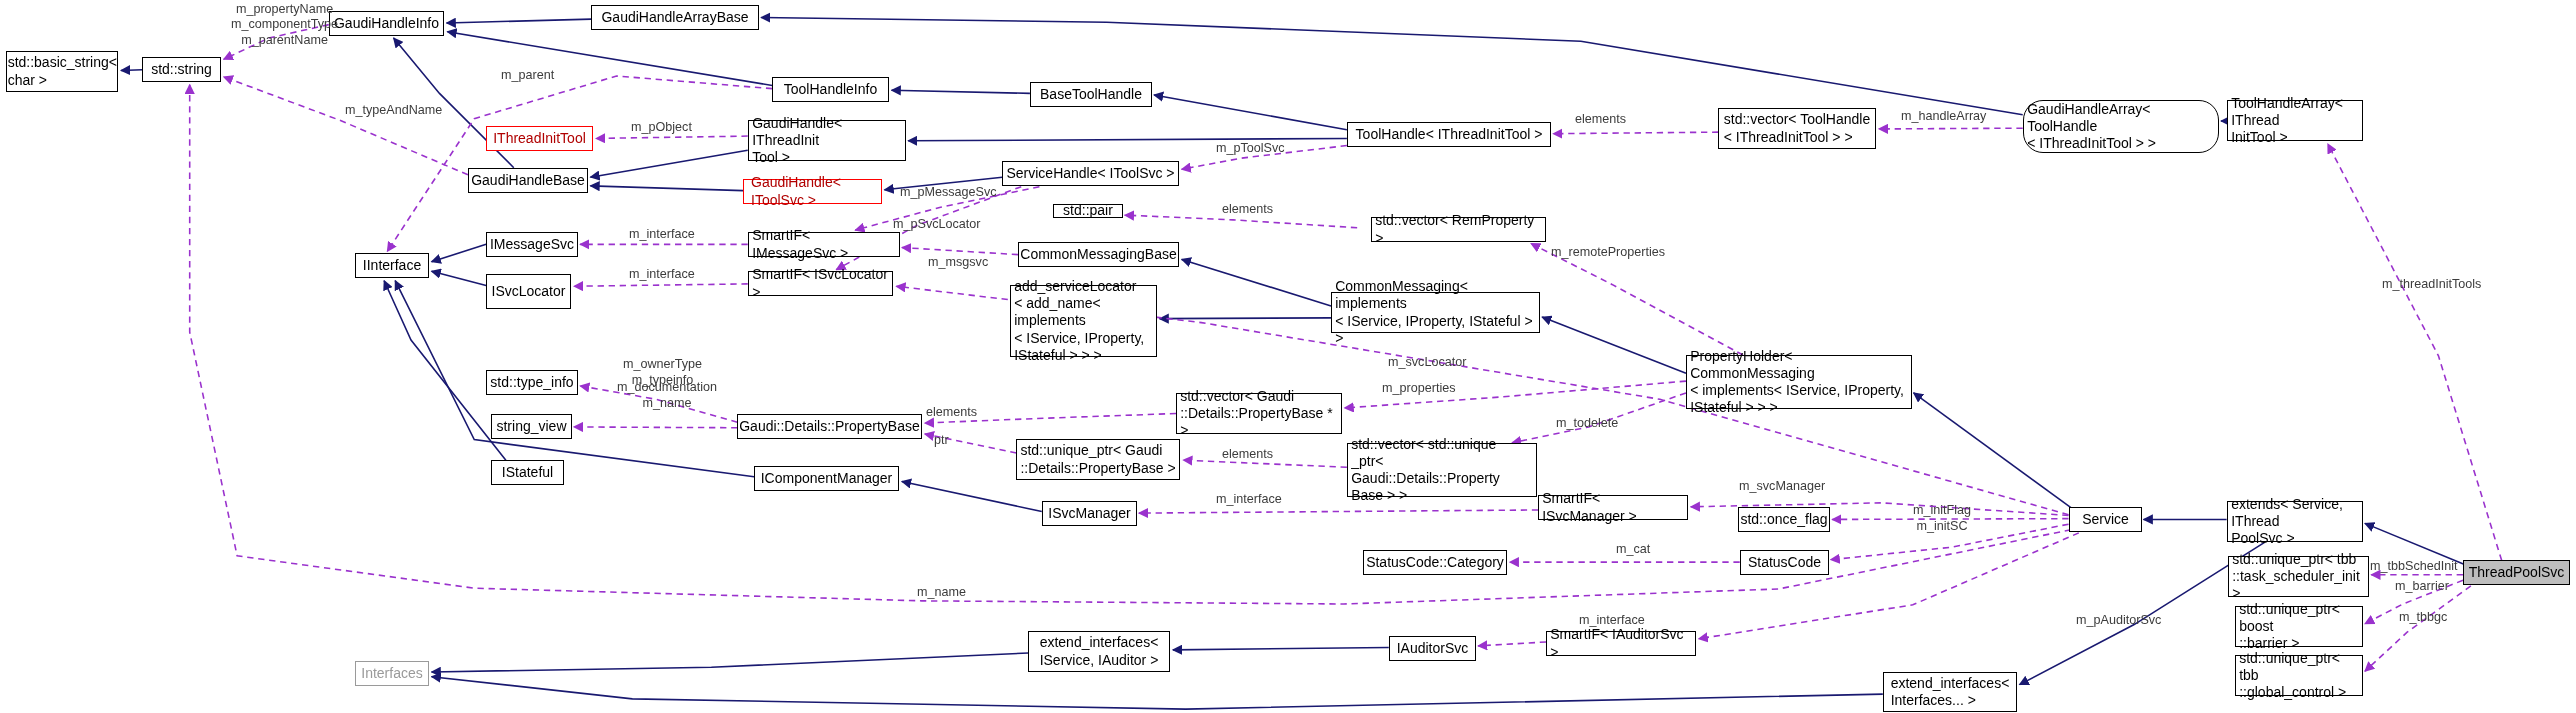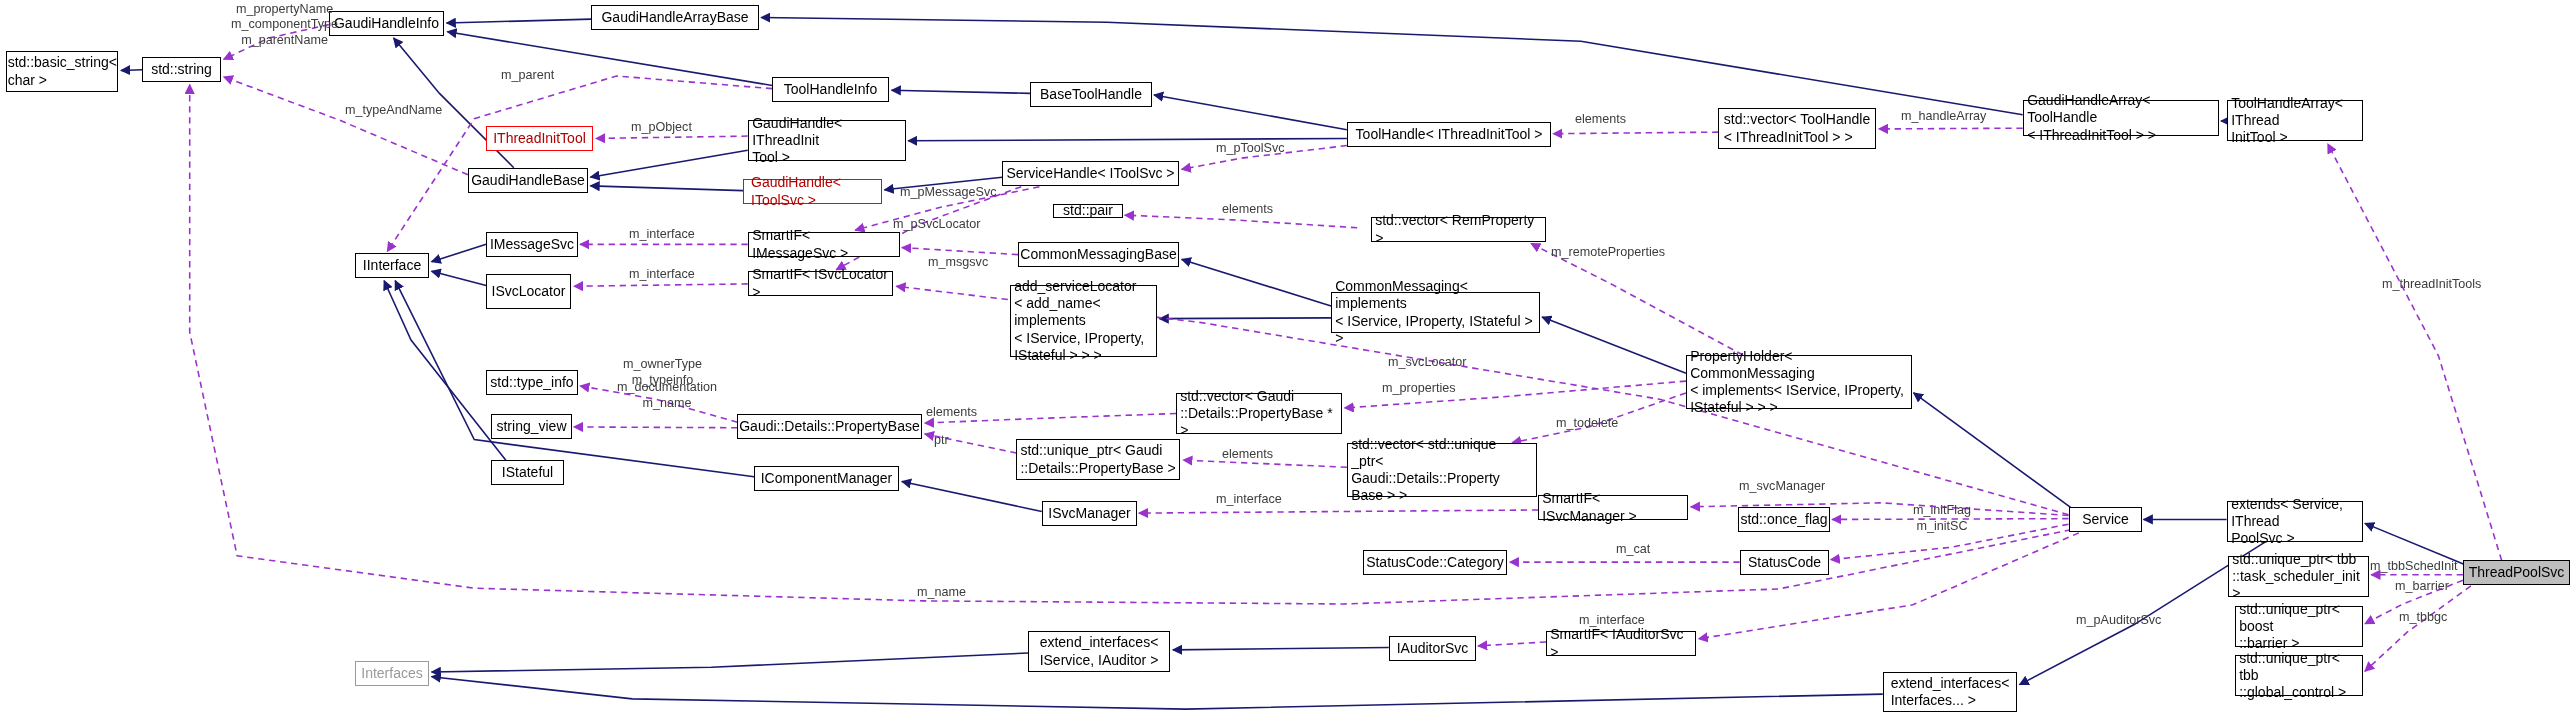--- a/index.html
+++ b/index.html
@@ -100,21 +100,21 @@
     <div class="node class" style="left: 1030px; top: 82px; width: 122px; height: 25px;">BaseToolHandle</div>
     <div class="node red" style="left: 486px; top: 126px; width: 107px; height: 25px;">IThreadInitTool</div>
     <div class="node class" style="left: 748px; top: 120px; width: 158px; height: 41px;">GaudiHandle&lt; IThreadInit
 Tool &gt;</div>
     <div class="node class" style="left: 468px; top: 168px; width: 120px; height: 25px;">GaudiHandleBase</div>
     <div class="node red" style="left: 743px; top: 179px; width: 139px; height: 25px; padding-left: 7px;">GaudiHandle&lt; IToolSvc &gt;</div>
     <div class="node class" style="left: 1002px; top: 161px; width: 177px; height: 25px;">ServiceHandle&lt; IToolSvc &gt;</div>
     <div class="node class" style="left: 1347px; top: 122px; width: 204px; height: 25px;">ToolHandle&lt; IThreadInitTool &gt;</div>
     <div class="node plain" style="left: 1718px; top: 108px; width: 158px; height: 41px;">std::vector&lt; ToolHandle
 &lt; IThreadInitTool &gt; &gt;</div>
-    <div class="node class" style="left: 2023px; top: 100px; width: 196px; height: 36px;">GaudiHandleArray&lt; ToolHandle
+    <div class="node class" style="left: 2023px; top: 100px; width: 196px; height: 53px; border-radius: 20px;">GaudiHandleArray&lt; ToolHandle
 &lt; IThreadInitTool &gt; &gt;</div>
     <div class="node class" style="left: 2227px; top: 100px; width: 136px; height: 41px;">ToolHandleArray&lt; IThread
 InitTool &gt;</div>
     <div class="node plain" style="left: 1053px; top: 204px; width: 70px; height: 14px;">std::pair</div>
     <div class="node plain" style="left: 1357px; top: 217px; width: 175px; height: 25px; margin-left: 14px;">std::vector&lt; RemProperty &gt;</div>
     <div class="node class" style="left: 486px; top: 232px; width: 92px; height: 25px;">IMessageSvc</div>
     <div class="node class" style="left: 748px; top: 232px; width: 152px; height: 25px;">SmartIF&lt; IMessageSvc &gt;</div>
     <div class="node class" style="left: 355px; top: 253px; width: 74px; height: 25px;">IInterface</div>
     <div class="node class" style="left: 486px; top: 274px; width: 85px; height: 35px;">ISvcLocator</div>
     <div class="node class" style="left: 748px; top: 271px; width: 145px; height: 25px;">SmartIF&lt; ISvcLocator &gt;</div>

